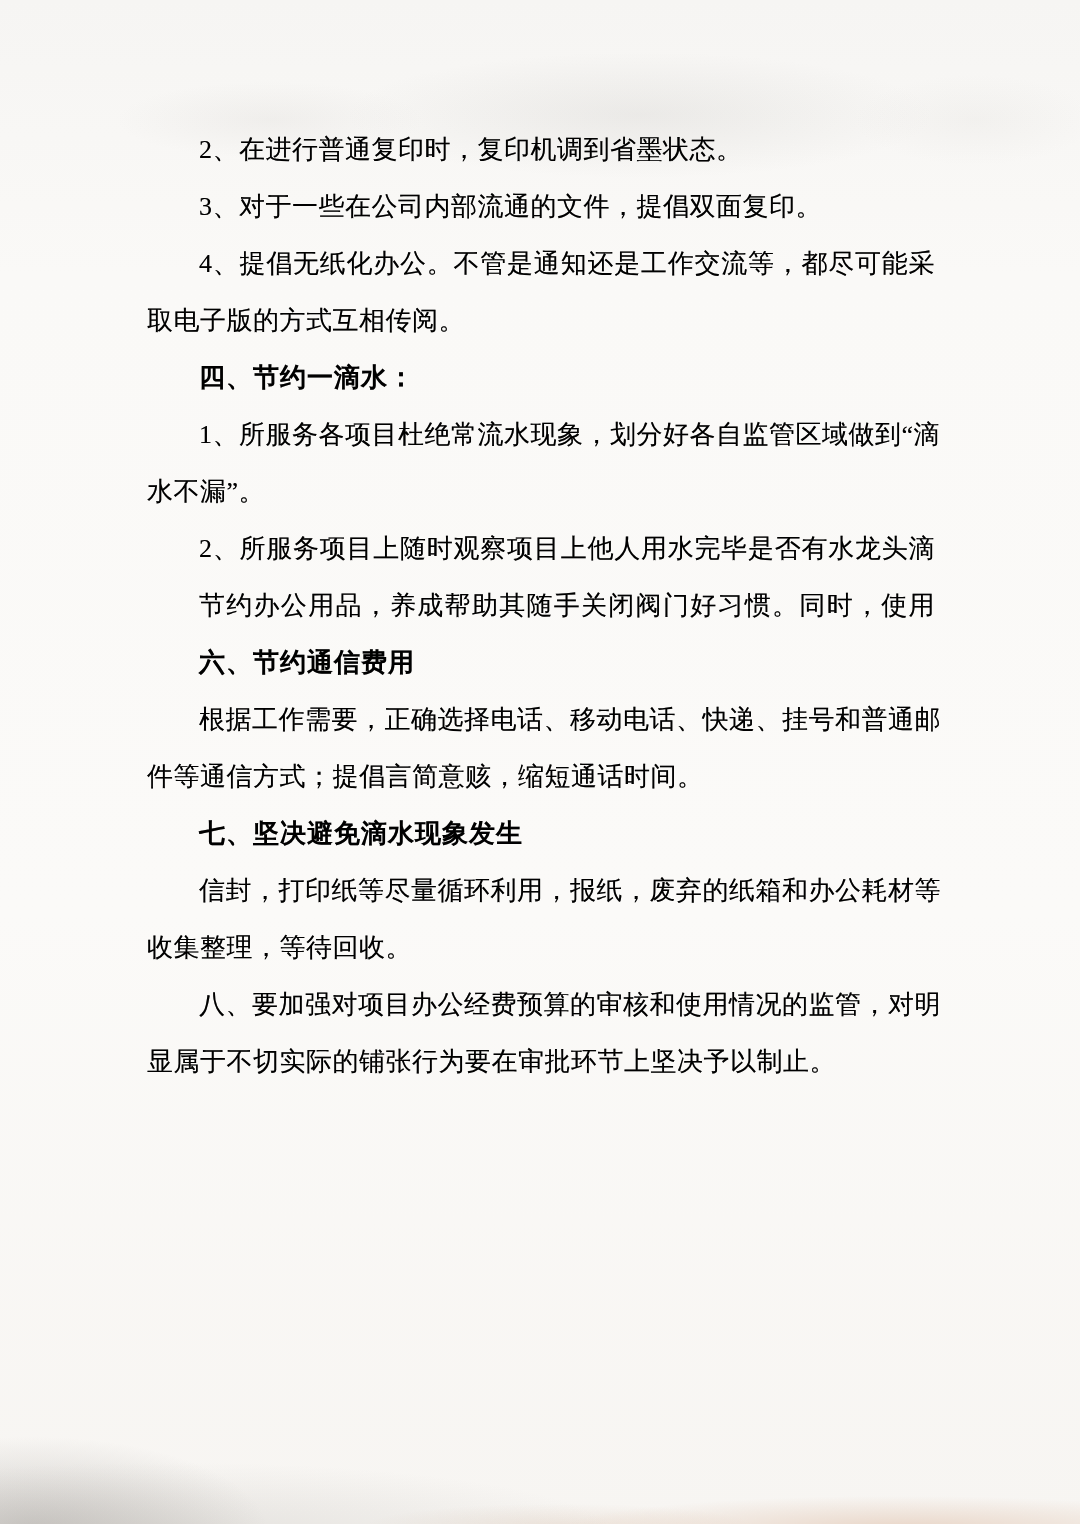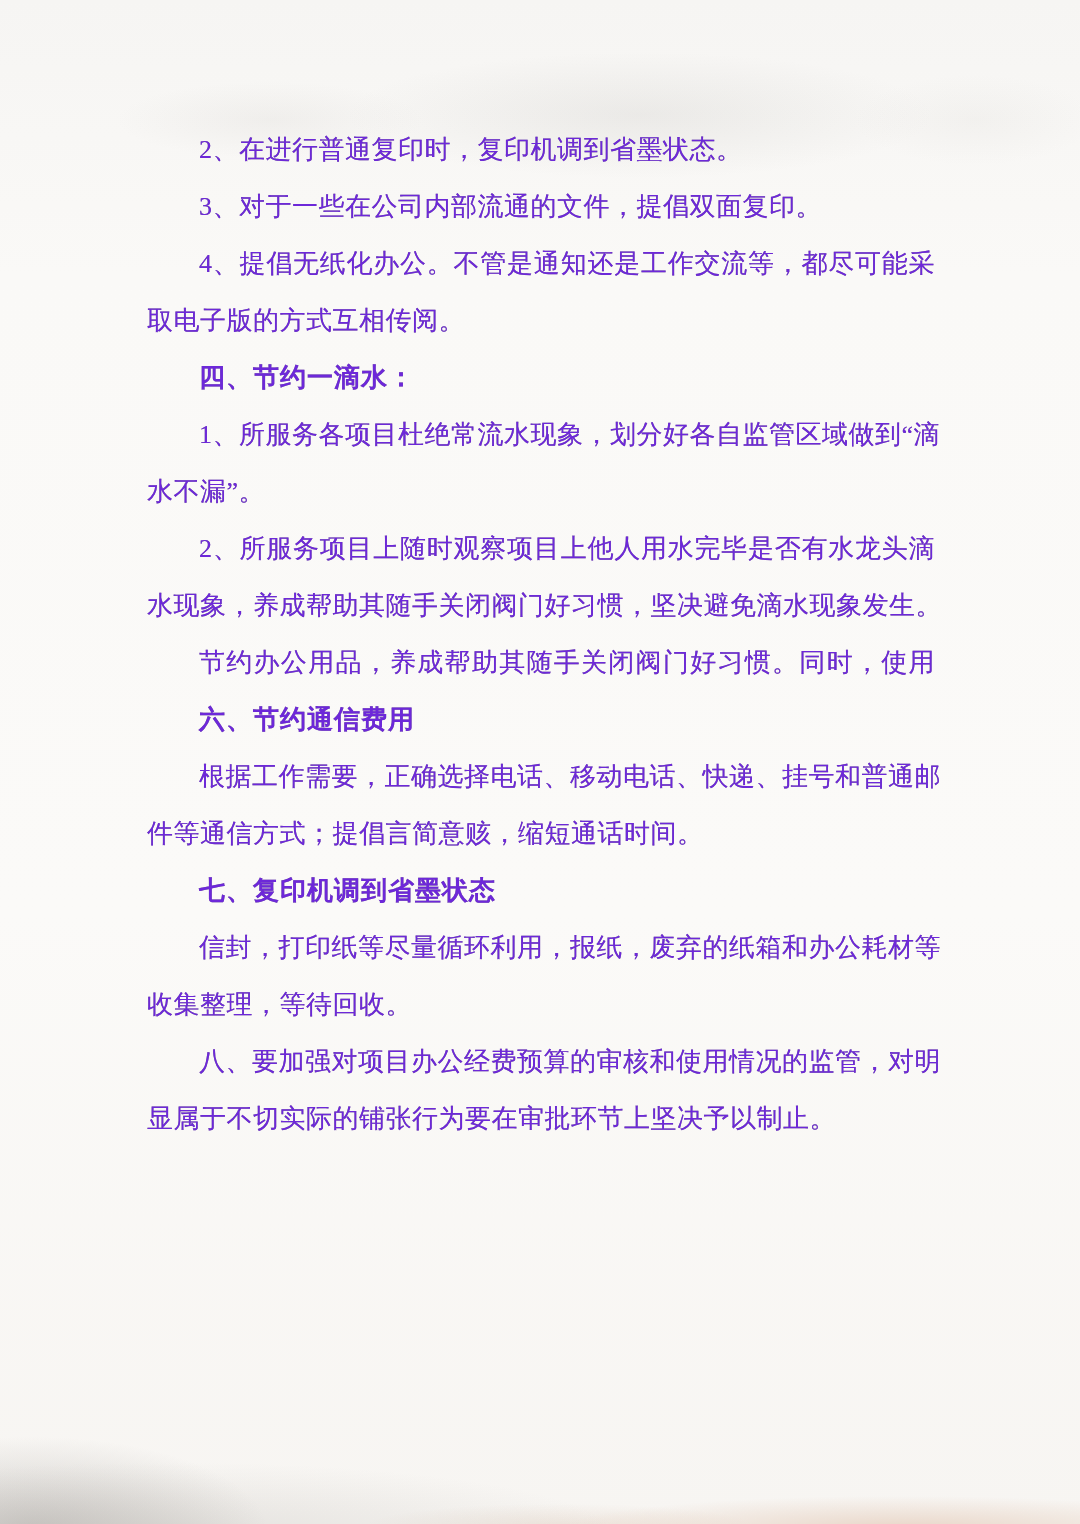--- a/index.html
+++ b/index.html
@@ -32,21 +32,21 @@
   .content {
     position: absolute;
     left: 147px;
     top: 121px;
     width: 788px;
   }
   .line {
     height: 57px;
     line-height: 57px;
     font-size: 26px;
-    color: #6d28d9;
+    color: #000000;
     white-space: nowrap;
     letter-spacing: 0.5px;
     text-shadow: 0 0 0.6px rgba(45,45,45,0.55);
   }
   .indent { text-indent: 52px; }
   .fill {
     text-align: justify;
     text-align-last: justify;
   }
   .bold { font-weight: 700; letter-spacing: 1px; }
@@ -58,23 +58,22 @@
 
 <div class="content">
   <div class="line indent">2、在进行普通复印时，复印机调到省墨状态。</div>
   <div class="line indent">3、对于一些在公司内部流通的文件，提倡双面复印。</div>
   <div class="line indent fill">4、提倡无纸化办公。不管是通知还是工作交流等，都尽可能采</div>
   <div class="line">取电子版的方式互相传阅。</div>
   <div class="line indent bold">四、节约一滴水：</div>
   <div class="line indent fill">1、所服务各项目杜绝常流水现象，划分好各自监管区域做到“滴</div>
   <div class="line">水不漏”。</div>
   <div class="line indent fill">2、所服务项目上随时观察项目上他人用水完毕是否有水龙头滴</div>
-  <div class="line fill">水现象，养成帮助其随手关闭阀门好习惯，坚决避免滴水现象发生。</div>
   <div class="line indent fill">节约办公用品，养成帮助其随手关闭阀门好习惯。同时，使用</div>
   <div class="line indent bold">六、节约通信费用</div>
   <div class="line indent fill">根据工作需要，正确选择电话、移动电话、快递、挂号和普通邮</div>
   <div class="line">件等通信方式；提倡言简意赅，缩短通话时间。</div>
-  <div class="line indent bold">七、复印机调到省墨状态</div>
+  <div class="line indent bold">七、坚决避免滴水现象发生</div>
   <div class="line indent fill">信封，打印纸等尽量循环利用，报纸，废弃的纸箱和办公耗材等</div>
   <div class="line">收集整理，等待回收。</div>
   <div class="line indent fill">八、要加强对项目办公经费预算的审核和使用情况的监管，对明</div>
   <div class="line">显属于不切实际的铺张行为要在审批环节上坚决予以制止。</div>
 </div>
 
 </body></html>

